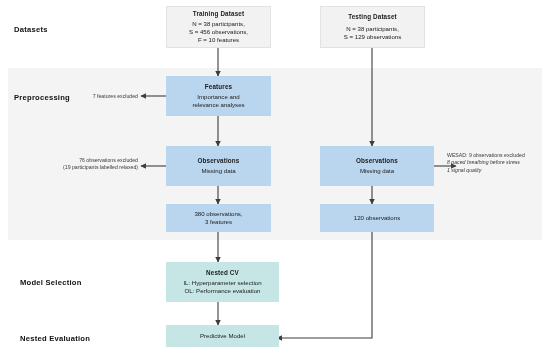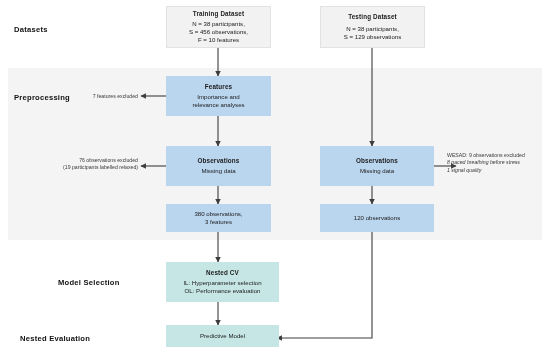--- a/index.html
+++ b/index.html
@@ -80,21 +80,21 @@
       <line x1="166" y1="96" x2="141" y2="96" marker-end="url(#ah)"></line>
 
       <line x1="166" y1="166" x2="141" y2="166" marker-end="url(#ah)"></line>
 
       <line x1="434" y1="166" x2="456" y2="166" marker-end="url(#ah)"></line>
     </g>
   </svg>
 
   <div class="stage-label" style="left:14px;top:25px;">Datasets</div>
   <div class="stage-label" style="left:14px;top:93px;">Preprocessing</div>
-  <div class="stage-label" style="left:20px;top:278px;margin-left:38px;">Model Selection</div>
+  <div class="stage-label" style="left:20px;top:278px;">Model Selection</div>
   <div class="stage-label" style="left:20px;top:334px;">Nested Evaluation</div>
 
   <div class="node gray" style="left:166px;top:6px;width:105px;height:42px;">
     <span class="ttl">Training Dataset</span>
     <span class="ln">N = 38 participants,</span>
     <span class="ln">S = 456 observations,</span>
     <span class="ln">F = 10 features</span>
   </div>
 
   <div class="node gray" style="left:320px;top:6px;width:105px;height:42px;">

